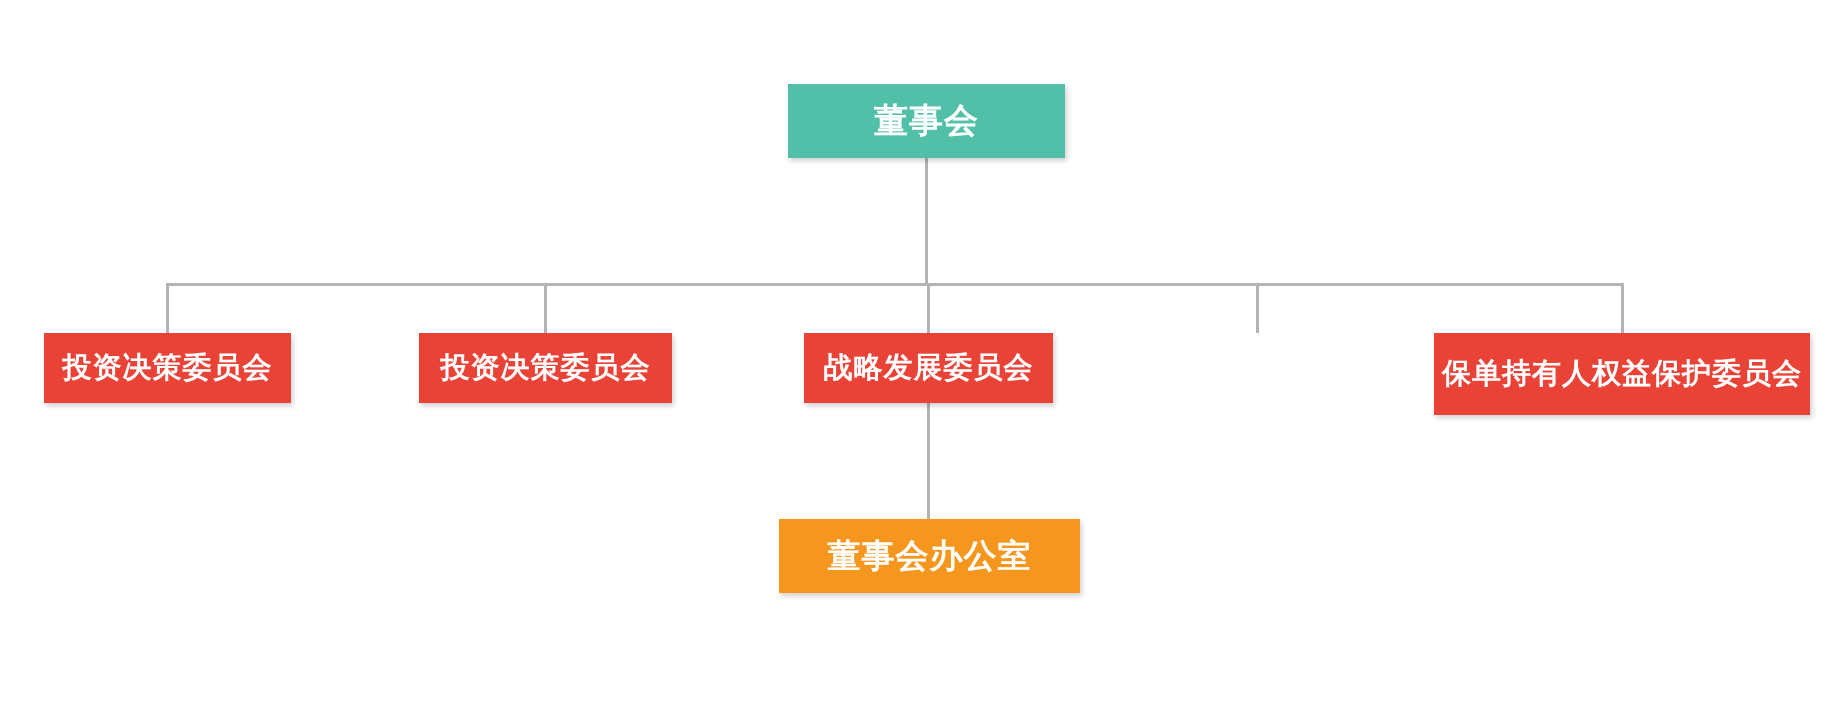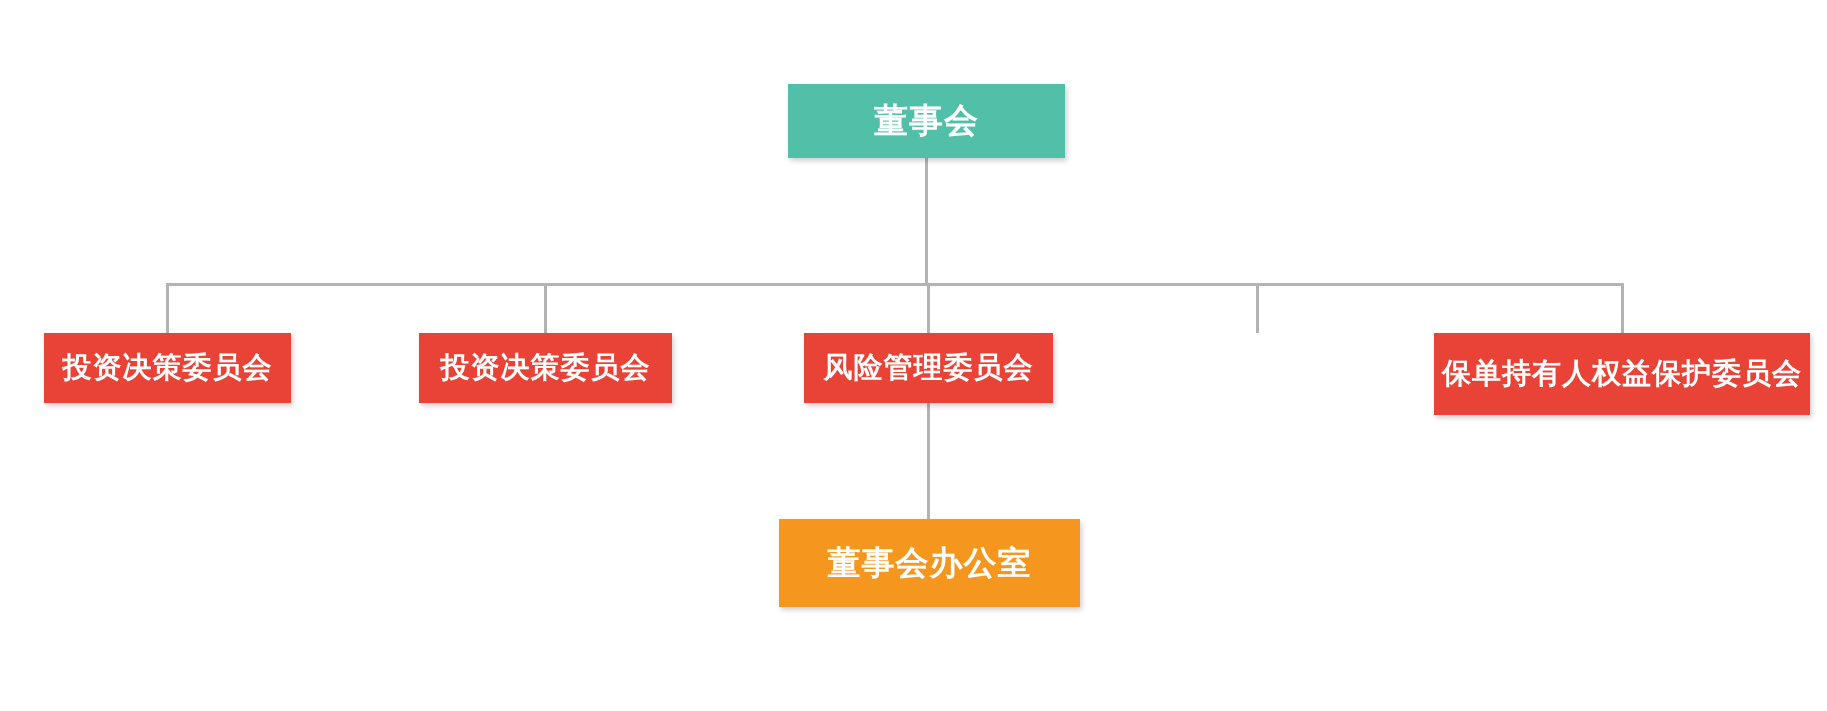--- a/index.html
+++ b/index.html
@@ -25,21 +25,21 @@
     letter-spacing: 1px;
     white-space: nowrap;
     box-shadow: 2px 3px 5px rgba(0,0,0,0.18);
   }
   .n-board  { left: 788px;  top: 84px;  width: 277px; height: 74px; font-size: 34px; }
   .n-c1     { left: 44px;   top: 333px; width: 247px; height: 70px; font-size: 29px; }
   .n-c2     { left: 419px;  top: 333px; width: 253px; height: 70px; font-size: 29px; }
   .n-c3     { left: 804px;  top: 333px; width: 249px; height: 70px; font-size: 29px; }
   .n-c4     { left: 1143px; top: 333px; width: 230px; height: 70px; font-size: 29px; }
   .n-c5     { left: 1434px; top: 333px; width: 376px; height: 82px; font-size: 29px; }
-  .n-office { left: 779px;  top: 519px; width: 301px; height: 88px; font-size: 33px; }
+  .n-office { left: 779px;  top: 519px; width: 301px; height: 74px; font-size: 33px; }
   .line {
     position: absolute;
   }
   .l-root-drop   { left: 925px;  top: 158px; width: 3px;    height: 125px; }
   .l-horizontal  { left: 166px;  top: 283px; width: 1458px; height: 3px;   }
   .l-stub1       { left: 166px;  top: 283px; width: 3px;    height: 50px;  }
   .l-stub2       { left: 544px;  top: 283px; width: 3px;    height: 50px;  }
   .l-stub3       { left: 927px;  top: 283px; width: 3px;    height: 50px;  }
   .l-stub4       { left: 1256px; top: 283px; width: 3px;    height: 50px;  }
   .l-stub5       { left: 1621px; top: 283px; width: 3px;    height: 50px;  }
@@ -58,20 +58,20 @@
   <div class="line l-stub4" style="background: rgb(179, 179, 179);"></div>
   <div class="line l-stub5" style="background: rgb(179, 179, 179);"></div>
   <div class="line l-office-drop" style="background: rgb(179, 179, 179);"></div>
 
   <div class="node n-board" style="background: rgb(82, 191, 168);">董事会</div>
 
   <div class="node n-c1" style="background: rgb(233, 67, 56);">投资决策委员会</div>
 
   <div class="node n-c2" style="background: rgb(233, 67, 56);">投资决策委员会</div>
 
-  <div class="node n-c3" style="background: rgb(233, 67, 56);">风险管理委员会</div>
+  <div class="node n-c3" style="background: rgb(233, 67, 56);">战略发展委员会</div>
 
 
   <div class="node n-c5" style="background: rgb(233, 67, 56);">保单持有人权益保护委员会</div>
 
   <div class="node n-office" style="background: rgb(245, 150, 31);">董事会办公室</div>
 
 </div>
 
 </body></html>

